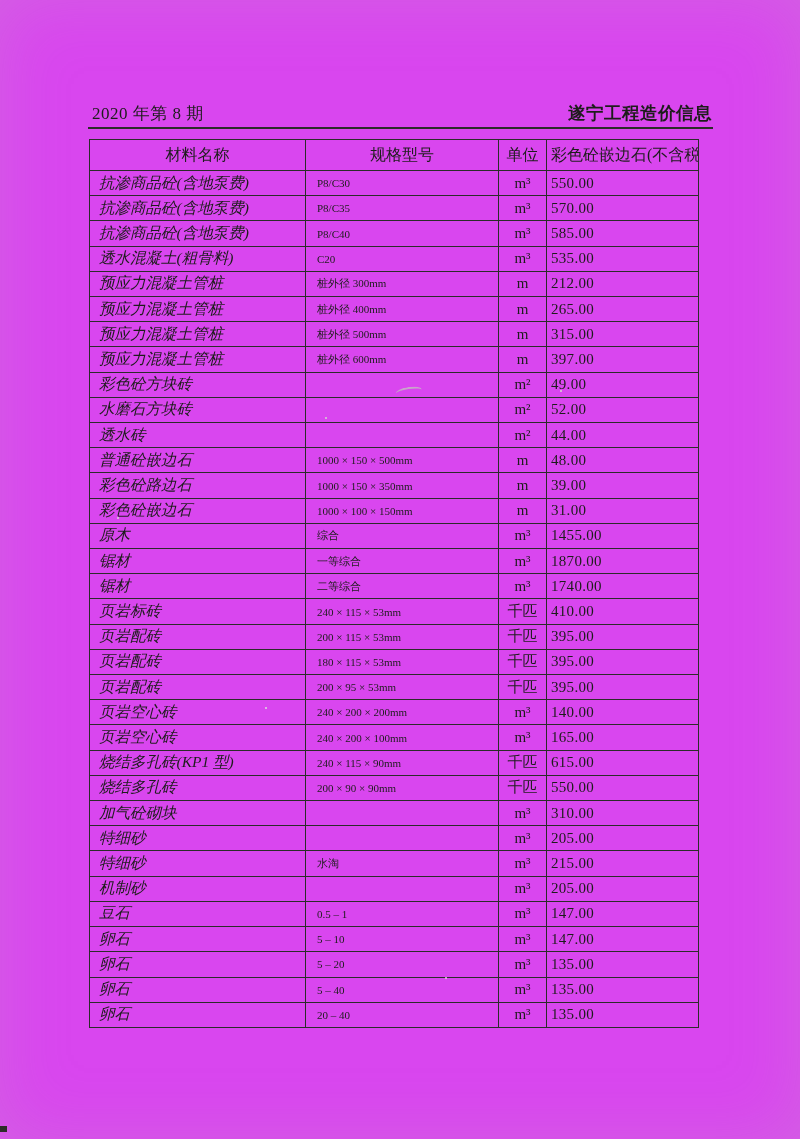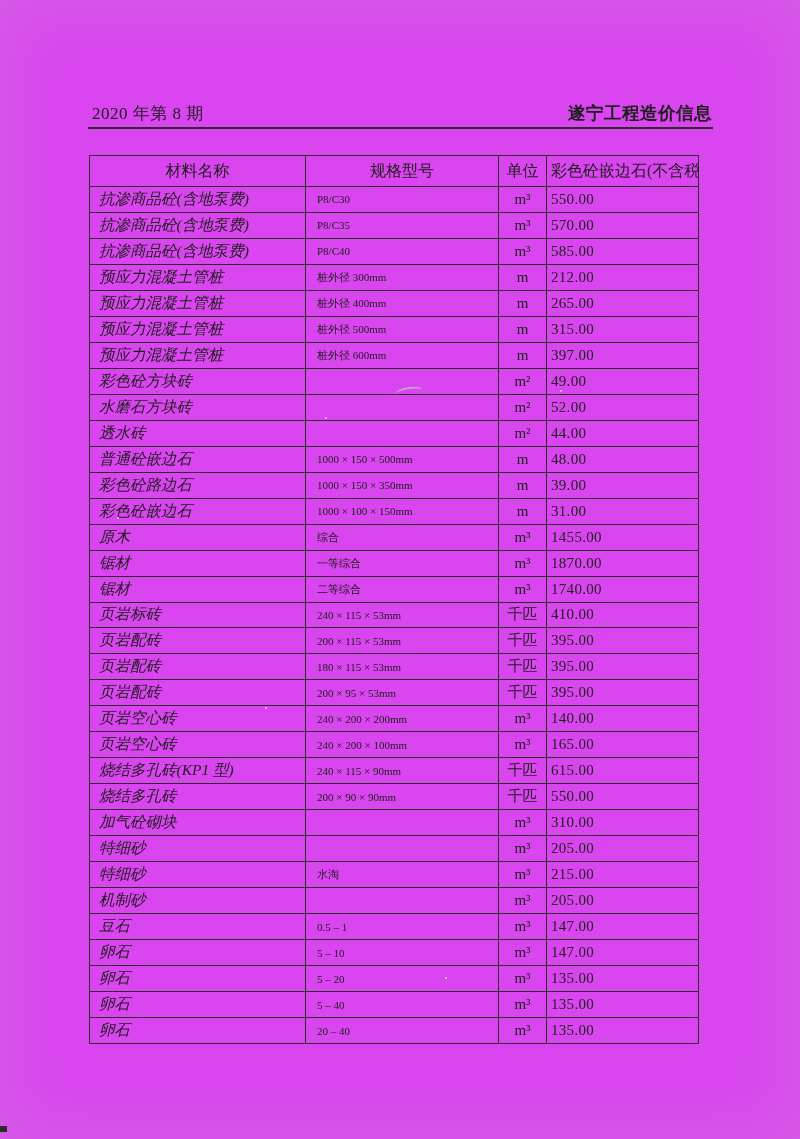--- a/index.html
+++ b/index.html
@@ -2,21 +2,21 @@
 <html><head>
 <meta charset="utf-8">
 <style>
   html,body{margin:0;padding:0;}
   body{width:800px;height:1139px;background:#f4f4f1;font-family:"Liberation Serif","DejaVu Serif",serif;}
   .page{position:relative;width:800px;height:1139px;background:#d946ef;color:#1d1d1b;overflow:hidden;}
   .page::after{content:"";position:absolute;inset:0;box-shadow:inset 0 0 70px rgba(190,190,183,0.22);pointer-events:none;}
   .page-header{position:absolute;left:92px;right:88px;top:101px;display:flex;justify-content:space-between;align-items:baseline;font-size:17px;letter-spacing:0.5px;}
   .hdr-right{font-weight:bold;font-size:17.5px;}
   .header-rule{position:absolute;left:88px;right:87px;top:127px;height:2px;background:#2c2c29;}
-  .price-table{position:absolute;left:89px;top:155px;width:609px;height:889px;border-collapse:collapse;table-layout:fixed;font-size:15.5px;color:#1d1d1b;}
+  .price-table{position:absolute;left:89px;top:139px;width:609px;height:889px;border-collapse:collapse;table-layout:fixed;font-size:15.5px;color:#1d1d1b;}
   .price-table th,.price-table td{border:1.6px solid #2c2c29;padding:0 4px;overflow:hidden;white-space:nowrap;}
   .price-table th{font-weight:normal;text-align:center;height:30px;font-size:16px;}
   .price-table td.c0{text-align:left;padding-left:9px;font-style:italic;}
   .price-table td.c1{text-align:left;padding-left:11px;font-size:11px;}
   .price-table td.c2{text-align:center;font-size:15px;}
   .price-table td.c3{text-align:left;font-size:15px;letter-spacing:0.3px;}
   .footer{position:absolute;right:100px;top:1047px;font-size:15px;color:#2a2a28;word-spacing:3px;letter-spacing:0.4px;}
   .speck{position:absolute;left:0;top:1126px;width:7px;height:6px;background:#141412;}
   .smudge{position:absolute;left:396px;top:387px;width:26px;height:7px;border-top:2px solid #c4c4be;border-radius:50%;transform:rotate(-8deg);opacity:0.75;}
   .dot-noise{position:absolute;left:325px;top:417px;width:2px;height:2px;background:#d4d4cf;border-radius:50%;
@@ -62,20 +62,26 @@
           <td class="c2">m³</td>
           <td class="c3">570.00</td>
         </tr>
         <tr>
           <td class="c0">抗渗商品砼(含地泵费)</td>
           <td class="c1">P8/C40</td>
           <td class="c2">m³</td>
           <td class="c3">585.00</td>
         </tr>
         <tr>
+          <td class="c0">透水混凝土(粗骨料)</td>
+          <td class="c1">C20</td>
+          <td class="c2">m³</td>
+          <td class="c3">535.00</td>
+        </tr>
+        <tr>
           <td class="c0">预应力混凝土管桩</td>
           <td class="c1">桩外径 300mm</td>
           <td class="c2">m</td>
           <td class="c3">212.00</td>
         </tr>
         <tr>
           <td class="c0">预应力混凝土管桩</td>
           <td class="c1">桩外径 400mm</td>
           <td class="c2">m</td>
           <td class="c3">265.00</td>

